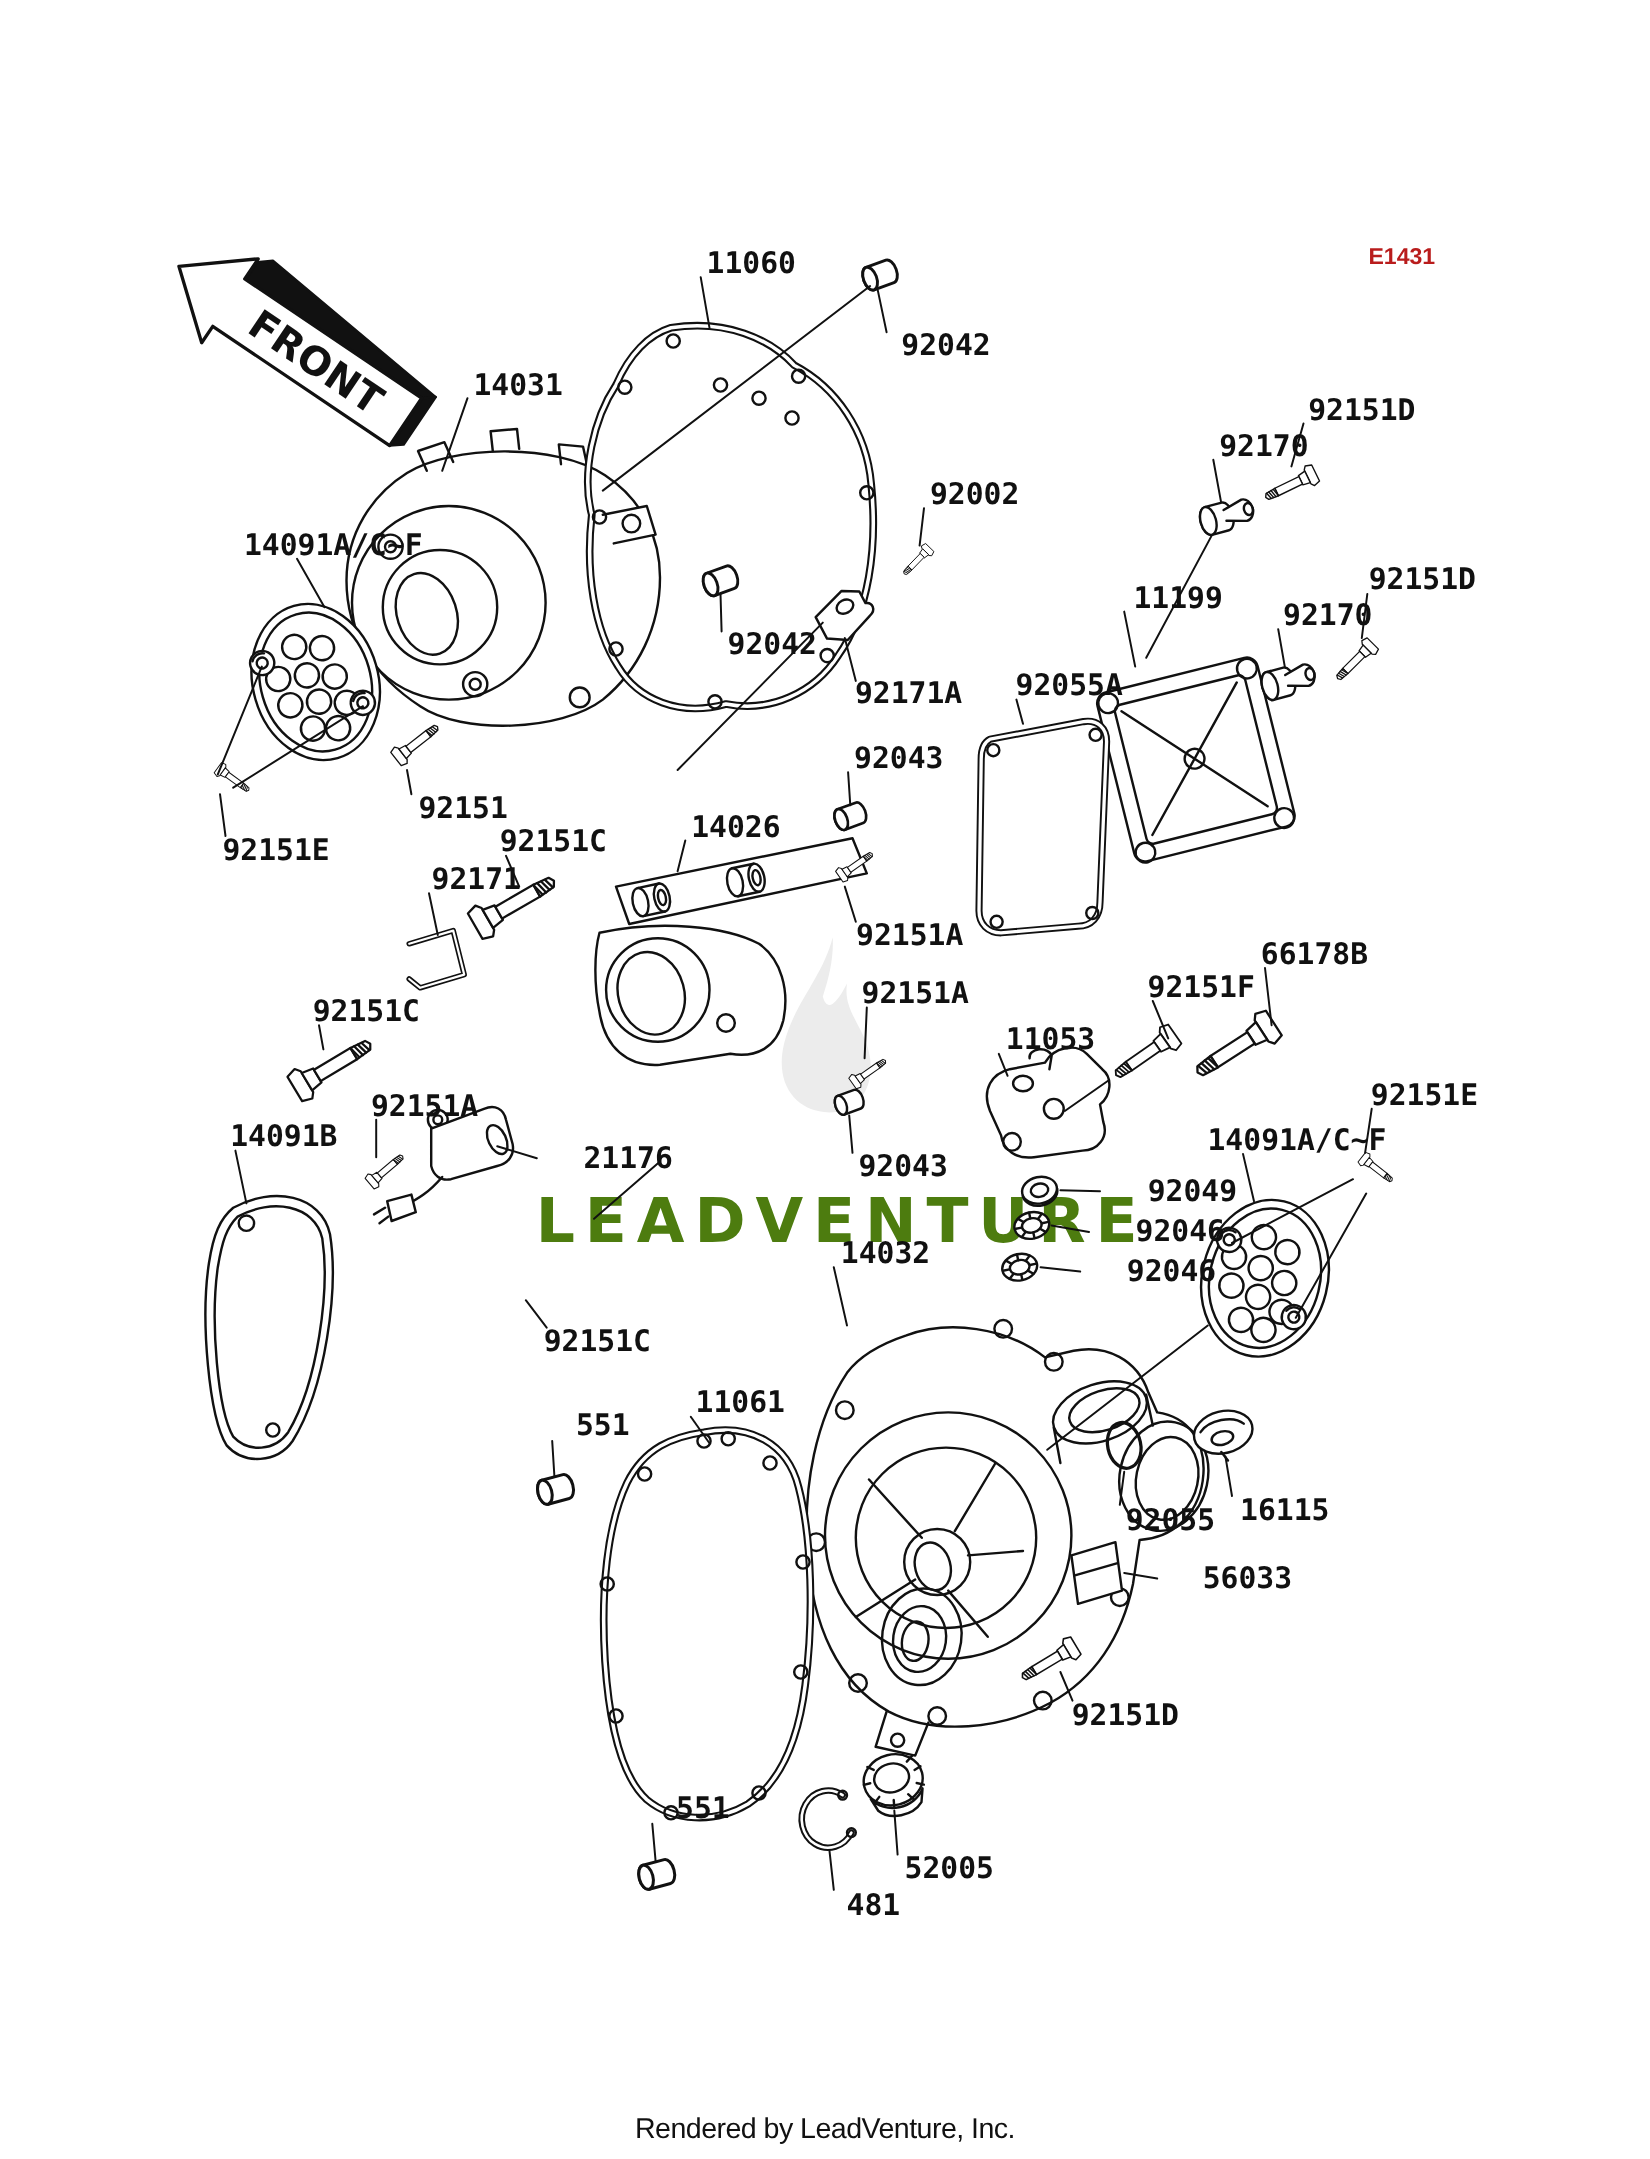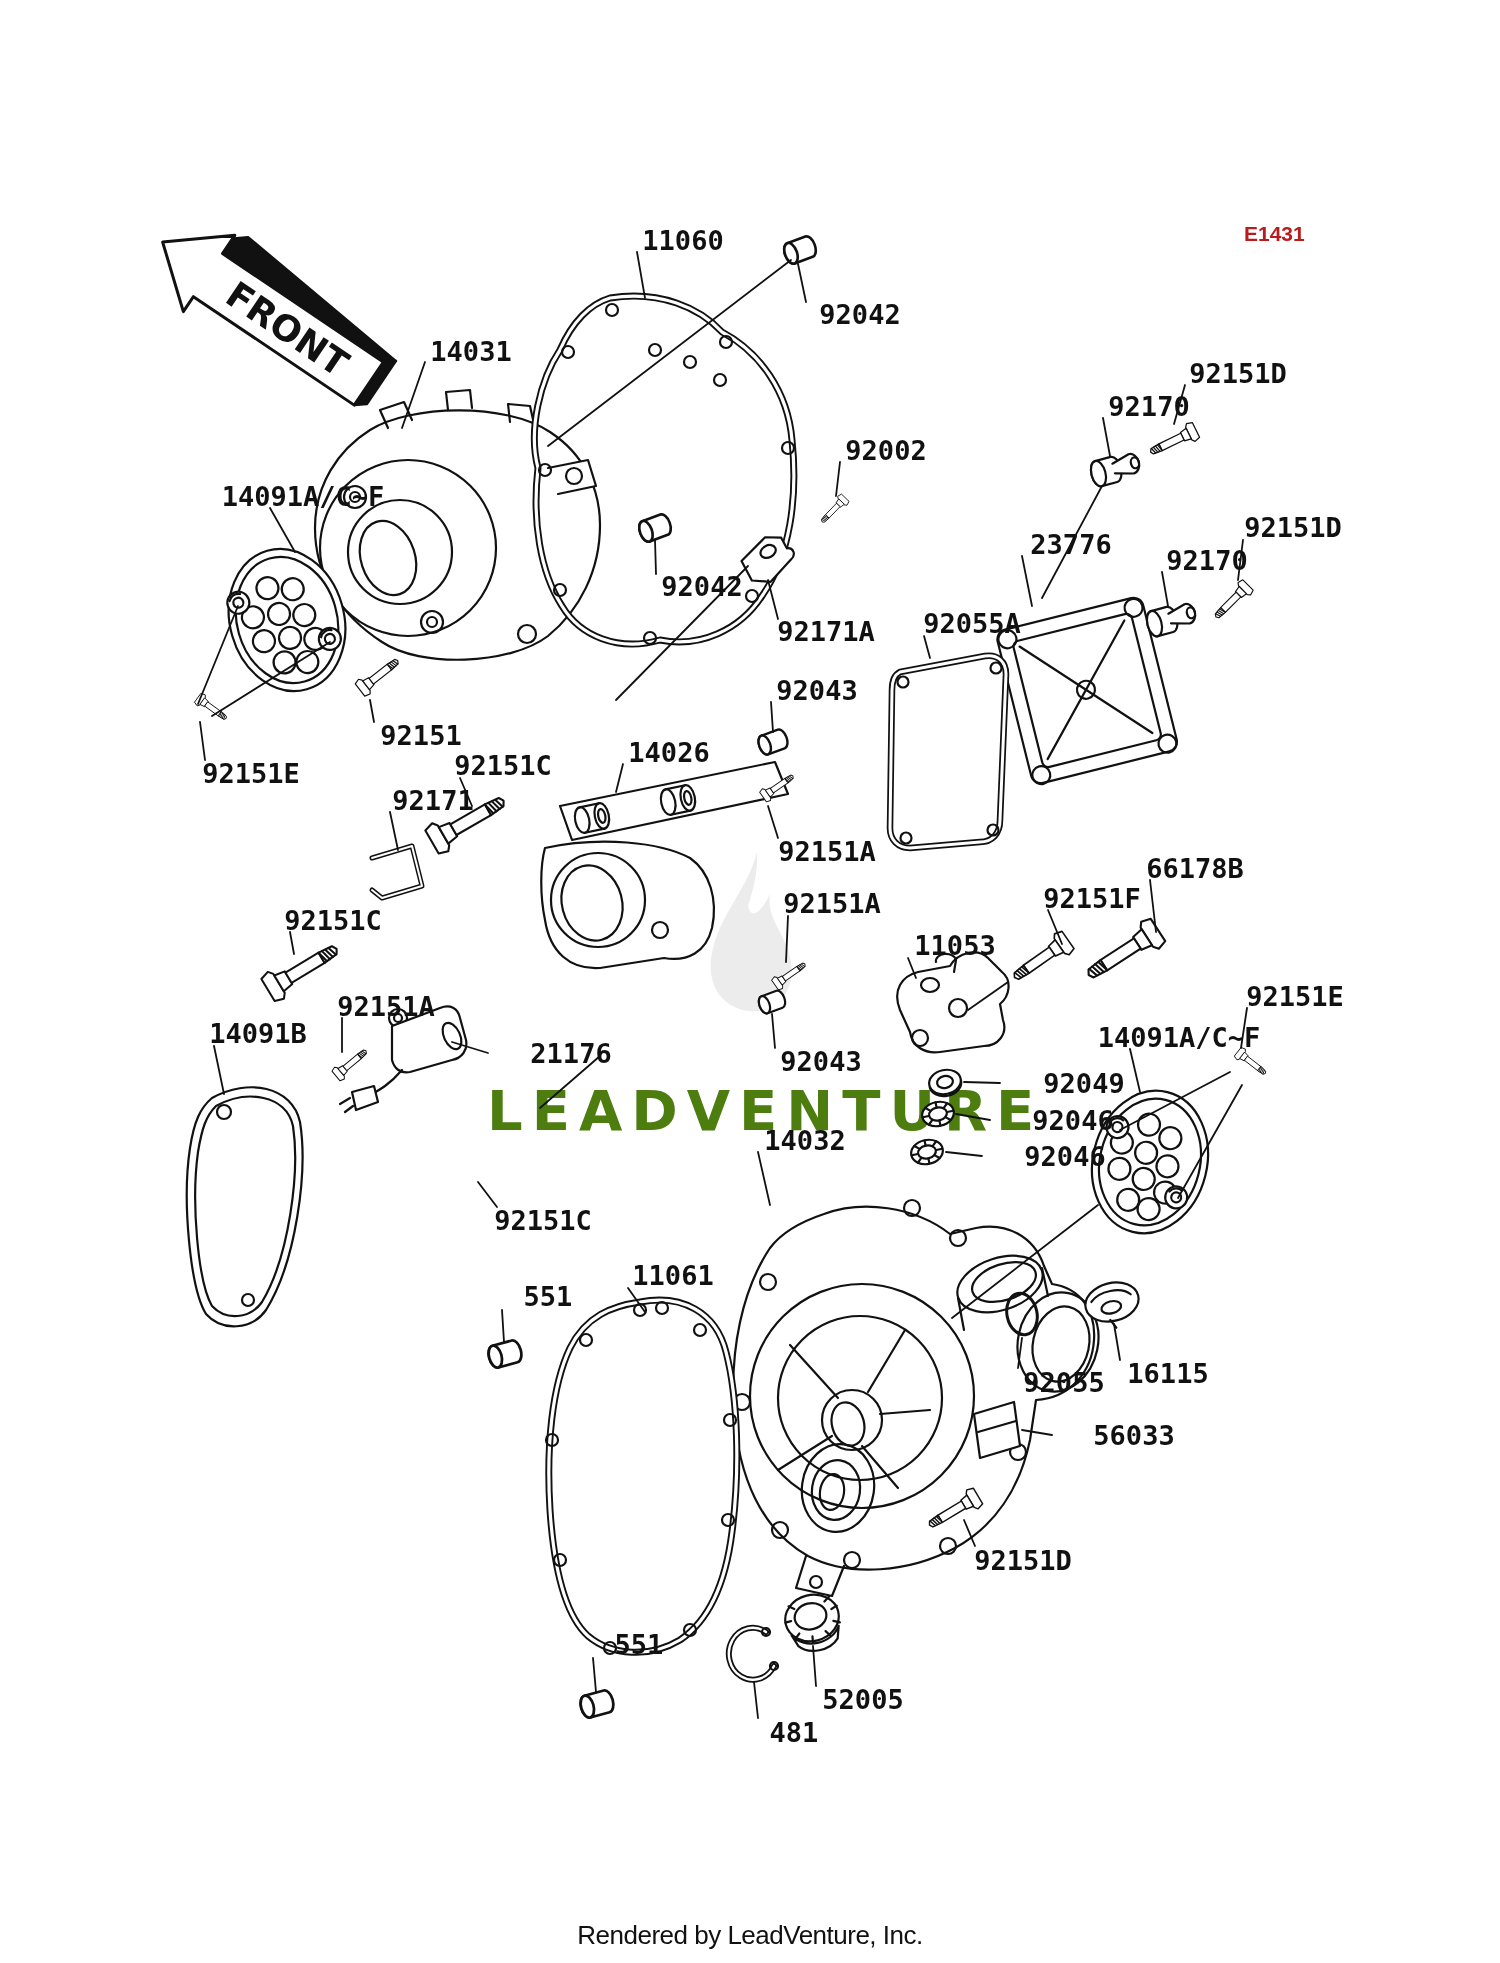--- a/index.html
+++ b/index.html
@@ -391,21 +391,21 @@
   </svg>
 
   <div id="labels-layer">
       <div class="part-label" style="left: 637px; top: 240px;">11060</div>
       <div class="part-label" style="left: 814px; top: 314px;">92042</div>
       <div class="part-label" style="left: 425px; top: 351px;">14031</div>
       <div class="part-label" style="left: 1192px; top: 373px;">92151D</div>
       <div class="part-label" style="left: 1103px; top: 406px;">92170</div>
       <div class="part-label" style="left: 840px; top: 450px;">92002</div>
       <div class="part-label" style="left: 257px; top: 496px;">14091A/C~F</div>
-      <div class="part-label" style="left: 1025px; top: 544px;">23776</div>
+      <div class="part-label" style="left: 1025px; top: 544px;">11199</div>
       <div class="part-label" style="left: 1247px; top: 527px;">92151D</div>
       <div class="part-label" style="left: 1161px; top: 560px;">92170</div>
       <div class="part-label" style="left: 656px; top: 586px;">92042</div>
       <div class="part-label" style="left: 780px; top: 631px;">92171A</div>
       <div class="part-label" style="left: 926px; top: 623px; text-align: right;">92055A</div>
       <div class="part-label" style="left: 771px; top: 690px;">92043</div>
       <div class="part-label" style="left: 375px; top: 735px;">92151</div>
       <div class="part-label" style="left: 205px; top: 773px;">92151E</div>
       <div class="part-label" style="left: 457px; top: 765px;">92151C</div>
       <div class="part-label" style="left: 623px; top: 752px;">14026</div>

